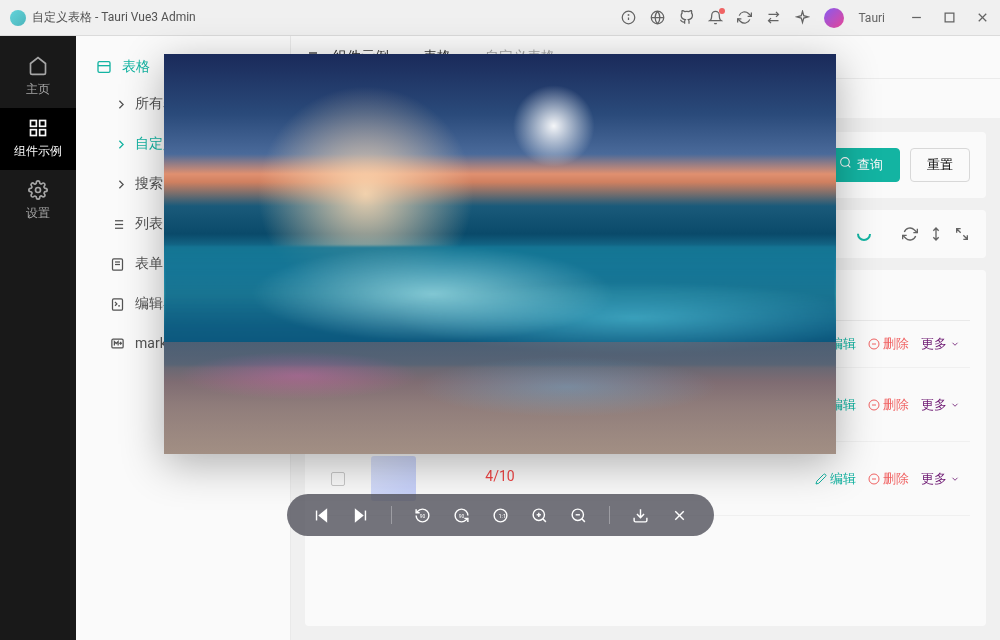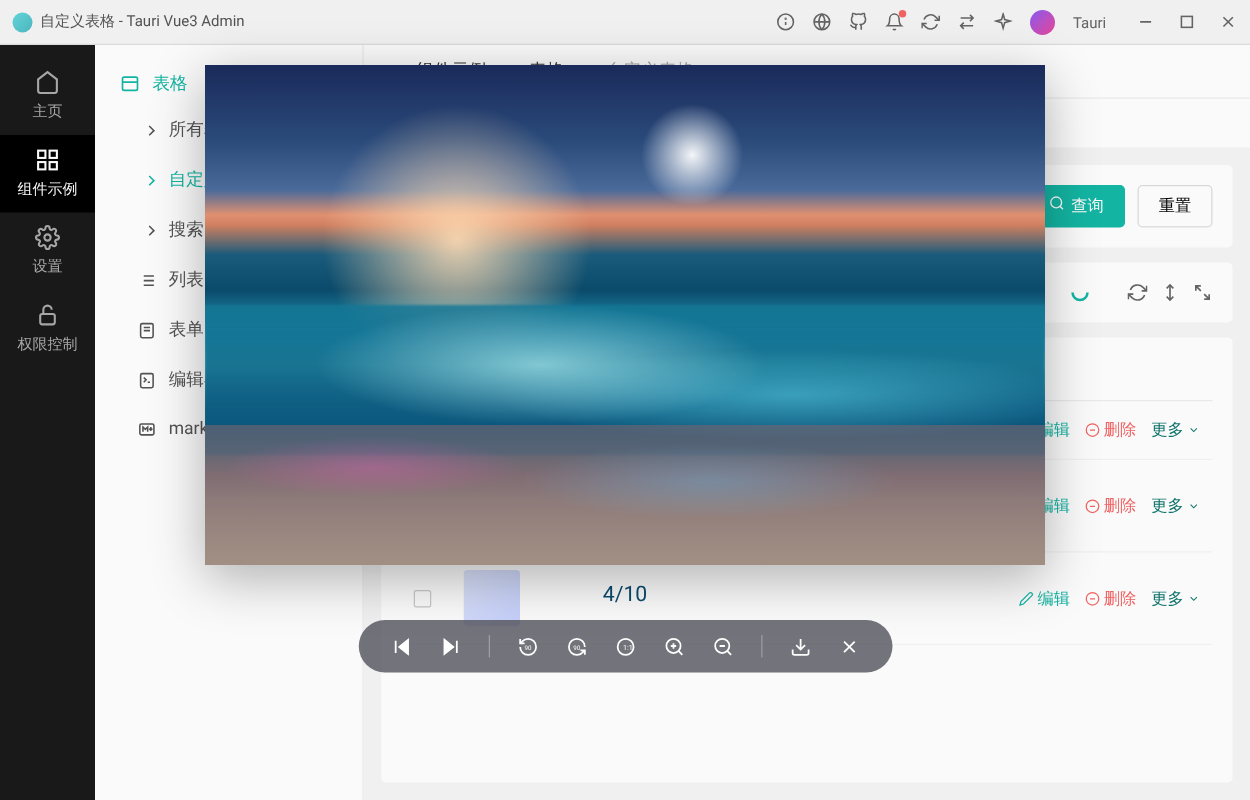--- a/index.html
+++ b/index.html
@@ -46,40 +46,40 @@
 .table-card{flex:1}
 .th-row{display:flex;border-bottom:1px solid #eee;padding:8px 0}
 .th{font-size:13px;color:#888;padding:0 10px}
 .td-row{display:flex;padding:14px 0;border-bottom:1px solid #f5f5f5;align-items:center}
 .td{font-size:13px;padding:0 10px}
 .col-sel{width:40px}
 .col-img{width:130px}
 .col-act{flex:1;display:flex;gap:12px;justify-content:flex-end;align-items:center}
 .act-link{color:#14b8a6;font-size:13px;display:flex;align-items:center;gap:3px;cursor:pointer}
 .act-del{color:#f56565}
-.act-more{color:#0f766e}
+.act-more{color:#701a75}
 .thumb{width:45px;height:45px;background:linear-gradient(135deg,#e0e7ff,#c7d2fe);border-radius:3px}
 .chk{width:14px;height:14px;border:1px solid #ccc;border-radius:2px}
 
 .viewer-overlay{position:absolute;inset:0;background:rgba(0,0,0,0.02);display:flex;flex-direction:column;align-items:center;justify-content:center}
 .viewer-image{width:672px;height:400px;margin-top:-50px;background:
   radial-gradient(circle at 30% 35%,rgba(255,220,180,0.9) 0%,transparent 20%),
   radial-gradient(circle at 58% 18%,rgba(255,255,255,0.95) 0%,transparent 8%),
   linear-gradient(180deg,#1a2a5a 0%,#2a4a7a 15%,#4a6a9a 25%,#e09070 30%,#d08060 32%,#1a5a7a 38%,#0a4a6a 45%,#1a7a9a 50%,#2a9aba 55%,#4ababd 60%,#1a6a8a 68%,#0a5a7a 75%,#6a5a6a 82%,#8a7a7a 88%,#aa9a8a 100%);
   position:relative;overflow:hidden;box-shadow:0 10px 40px rgba(0,0,0,0.3)}
 .viewer-image::before{content:"";position:absolute;left:0;right:0;top:48%;height:30%;background:
   radial-gradient(ellipse 300px 80px at 40% 40%,rgba(200,255,255,0.6) 0%,transparent 60%),
   radial-gradient(ellipse 400px 60px at 70% 60%,rgba(100,220,240,0.5) 0%,transparent 60%),
   linear-gradient(180deg,rgba(20,120,150,0.8) 0%,rgba(10,80,120,0.9) 100%);
   filter:blur(1px)}
 .viewer-image::after{content:"";position:absolute;left:0;right:0;bottom:0;height:28%;background:
   radial-gradient(ellipse 200px 40px at 20% 30%,rgba(255,100,200,0.3) 0%,transparent 60%),
   radial-gradient(ellipse 250px 50px at 60% 40%,rgba(100,200,255,0.3) 0%,transparent 60%),
   linear-gradient(180deg,rgba(120,100,110,0.6) 0%,rgba(160,140,130,0.8) 100%)}
-.viewer-counter{margin-top:14px;color:#0c4a6e;font-size:17px}
+.viewer-counter{margin-top:14px;color:#ef4444;font-size:14px}
 .viewer-toolbar{margin-top:10px;background:rgba(90,90,100,0.85);border-radius:28px;padding:12px 26px;display:flex;align-items:center;gap:22px}
 .vt-icon{color:#fff;cursor:pointer;display:flex;align-items:center;justify-content:center}
 .vt-icon svg{width:17px;height:17px}
 .vt-sep{width:1px;height:18px;background:rgba(255,255,255,0.3)}
 </style>
 </head>
 <body>
 
 <div class="titlebar">
   <div class="titlebar-left">
@@ -167,27 +167,20 @@
           <rect x="14" y="14" width="7" height="7"></rect>
         </svg>
         <span>组件示例</span>
       </div>
     <div class="sidebar-item">
         <svg viewBox="0 0 24 24" fill="none" stroke="currentColor" stroke-width="2">
           <circle cx="12" cy="12" r="3"></circle>
           <path d="M19.4 15a1.65 1.65 0 00.33 1.82l.06.06a2 2 0 11-2.83 2.83l-.06-.06a1.65 1.65 0 00-1.82-.33 1.65 1.65 0 00-1 1.51V21a2 2 0 01-4 0v-.09A1.65 1.65 0 009 19.4a1.65 1.65 0 00-1.82.33l-.06.06a2 2 0 11-2.83-2.83l.06-.06a1.65 1.65 0 00.33-1.82 1.65 1.65 0 00-1.51-1H3a2 2 0 010-4h.09A1.65 1.65 0 004.6 9a1.65 1.65 0 00-.33-1.82l-.06-.06a2 2 0 112.83-2.83l.06.06a1.65 1.65 0 001.82.33H9a1.65 1.65 0 001-1.51V3a2 2 0 014 0v.09a1.65 1.65 0 001 1.51 1.65 1.65 0 001.82-.33l.06-.06a2 2 0 112.83 2.83l-.06.06a1.65 1.65 0 00-.33 1.82V9a1.65 1.65 0 001.51 1H21a2 2 0 010 4h-.09a1.65 1.65 0 00-1.51 1z"></path>
         </svg>
         <span>设置</span>
-      </div>
-    <div class="sidebar-item">
-        <svg viewBox="0 0 24 24" fill="none" stroke="currentColor" stroke-width="2">
-          <rect x="5" y="11" width="14" height="10" rx="2"></rect>
-          <path d="M8 11V7a4 4 0 118 0"></path>
-        </svg>
-        <span>权限控制</span>
       </div>
   </div>
 
   <div class="subnav">
     <div class="subnav-header">
       <span style="display:flex;align-items:center;gap:10px">
           <svg viewBox="0 0 24 24" fill="none" stroke="currentColor" stroke-width="2">
             <rect x="3" y="4" width="18" height="16" rx="2"></rect>
             <line x1="3" y1="10" x2="21" y2="10"></line>
           </svg>

